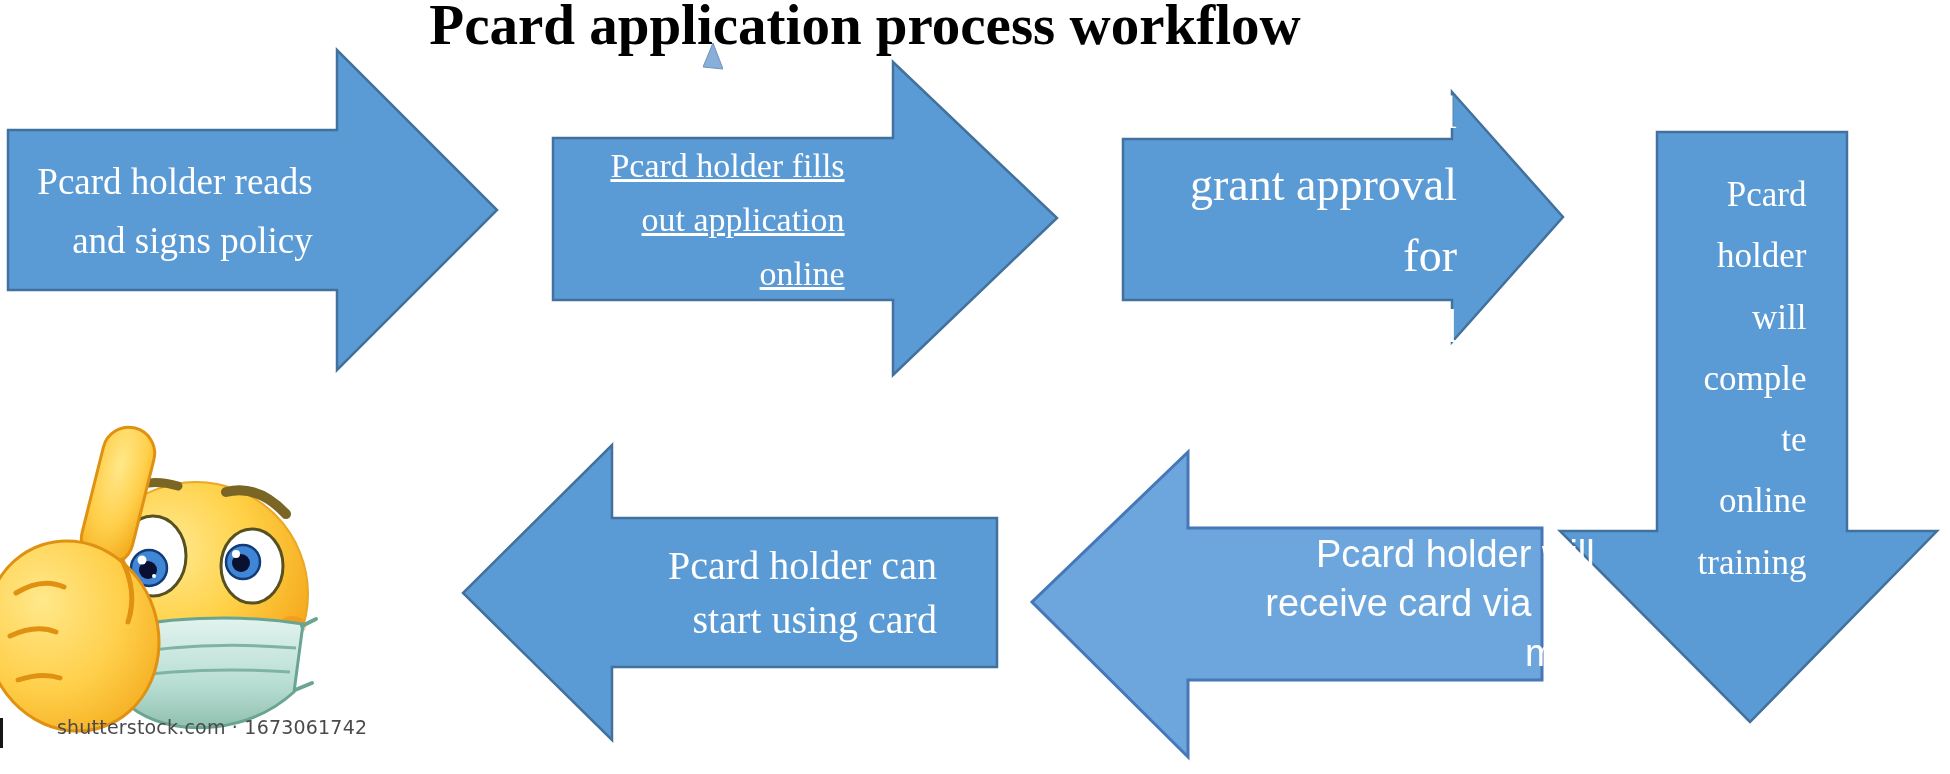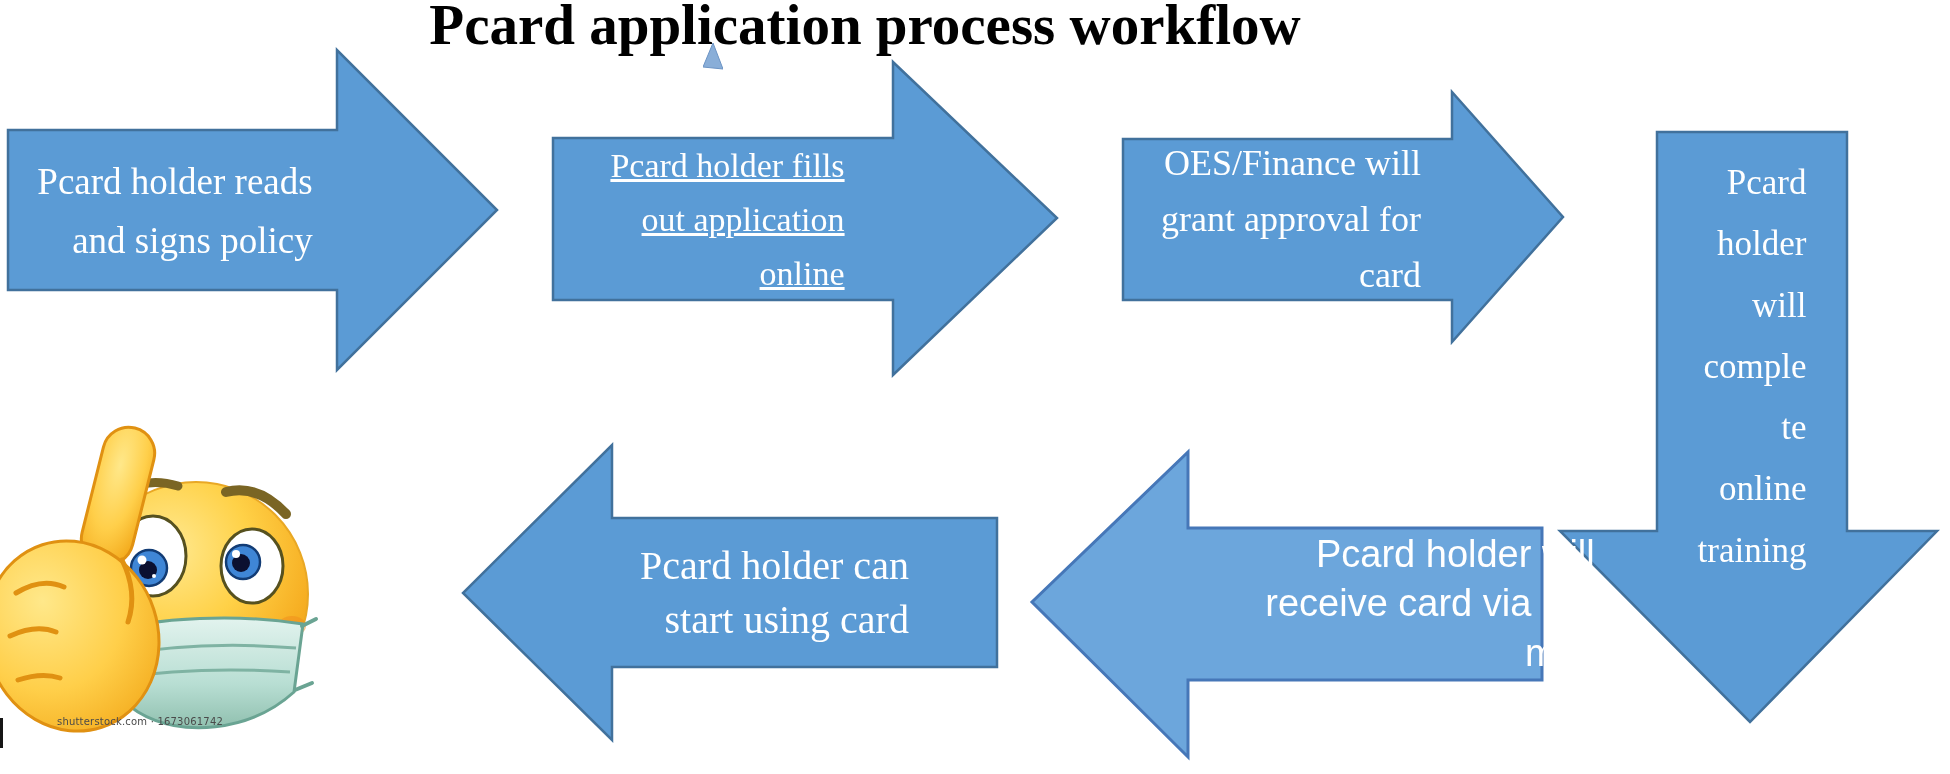--- a/index.html
+++ b/index.html
@@ -17,28 +17,28 @@
   .arrow{position:absolute;}
   .arrow svg{position:absolute;left:0;top:0;overflow:visible;display:block;}
   .poly-main{fill:var(--arrow-fill);stroke:var(--arrow-stroke);stroke-width:2.5px;}
   .poly-alt{fill:var(--arrow-fill-alt);stroke:var(--arrow-stroke-alt);stroke-width:3px;}
   .step-text{position:absolute;display:flex;align-items:center;justify-content:center;
              text-align:right;white-space:pre-line;color:var(--text-on-arrow);}
   .t-serif{font-family:"Liberation Serif", serif;}
   .t-sans{font-family:"Liberation Sans", sans-serif;}
   .t1{left:10px;top:130px;width:330px;height:162px;font-size:37px;line-height:1.6;}
   .t2{left:555px;top:138px;width:345px;height:164px;font-size:34px;line-height:1.58;text-decoration:underline;}
-  .t3{left:1125px;top:140px;width:332px;height:160px;font-size:36px;line-height:1.55;}
+  .t3{left:1125px;top:140px;width:332px;height:160px;font-size:46px;line-height:1.55;}
   .t4{left:1657px;top:134px;width:190px;height:450px;font-size:35px;line-height:1.75;
-      align-items:flex-start;padding-top:18px;box-sizing:border-box;}
+      align-items:flex-start;padding-top:30px;box-sizing:border-box;}
   .t5{left:1252px;top:524px;width:356px;height:160px;font-size:38px;line-height:1.3;}
-  .t6{left:577px;top:516px;width:395px;height:154px;font-size:40px;line-height:1.35;}
+  .t6{left:605px;top:516px;width:395px;height:154px;font-size:40px;line-height:1.35;}
   .wm-bar{position:absolute;left:0;top:718px;width:3px;height:30px;background:#161616;}
   .watermark{position:absolute;left:57px;top:716px;font-family:"DejaVu Sans", sans-serif;
-             font-size:10px;color:var(--watermark-color);letter-spacing:.2px;text-align:center;}
+             font-size:19px;color:var(--watermark-color);letter-spacing:.2px;text-align:center;}
   .emoji{position:absolute;left:0px;top:388px;width:330px;height:380px;}
   .cursor{position:absolute;left:703px;top:43px;}
 </style>
 </head>
 <body>
 
 <div class="canvas">
 
   <div class="title">Pcard application process workflow</div>
 

